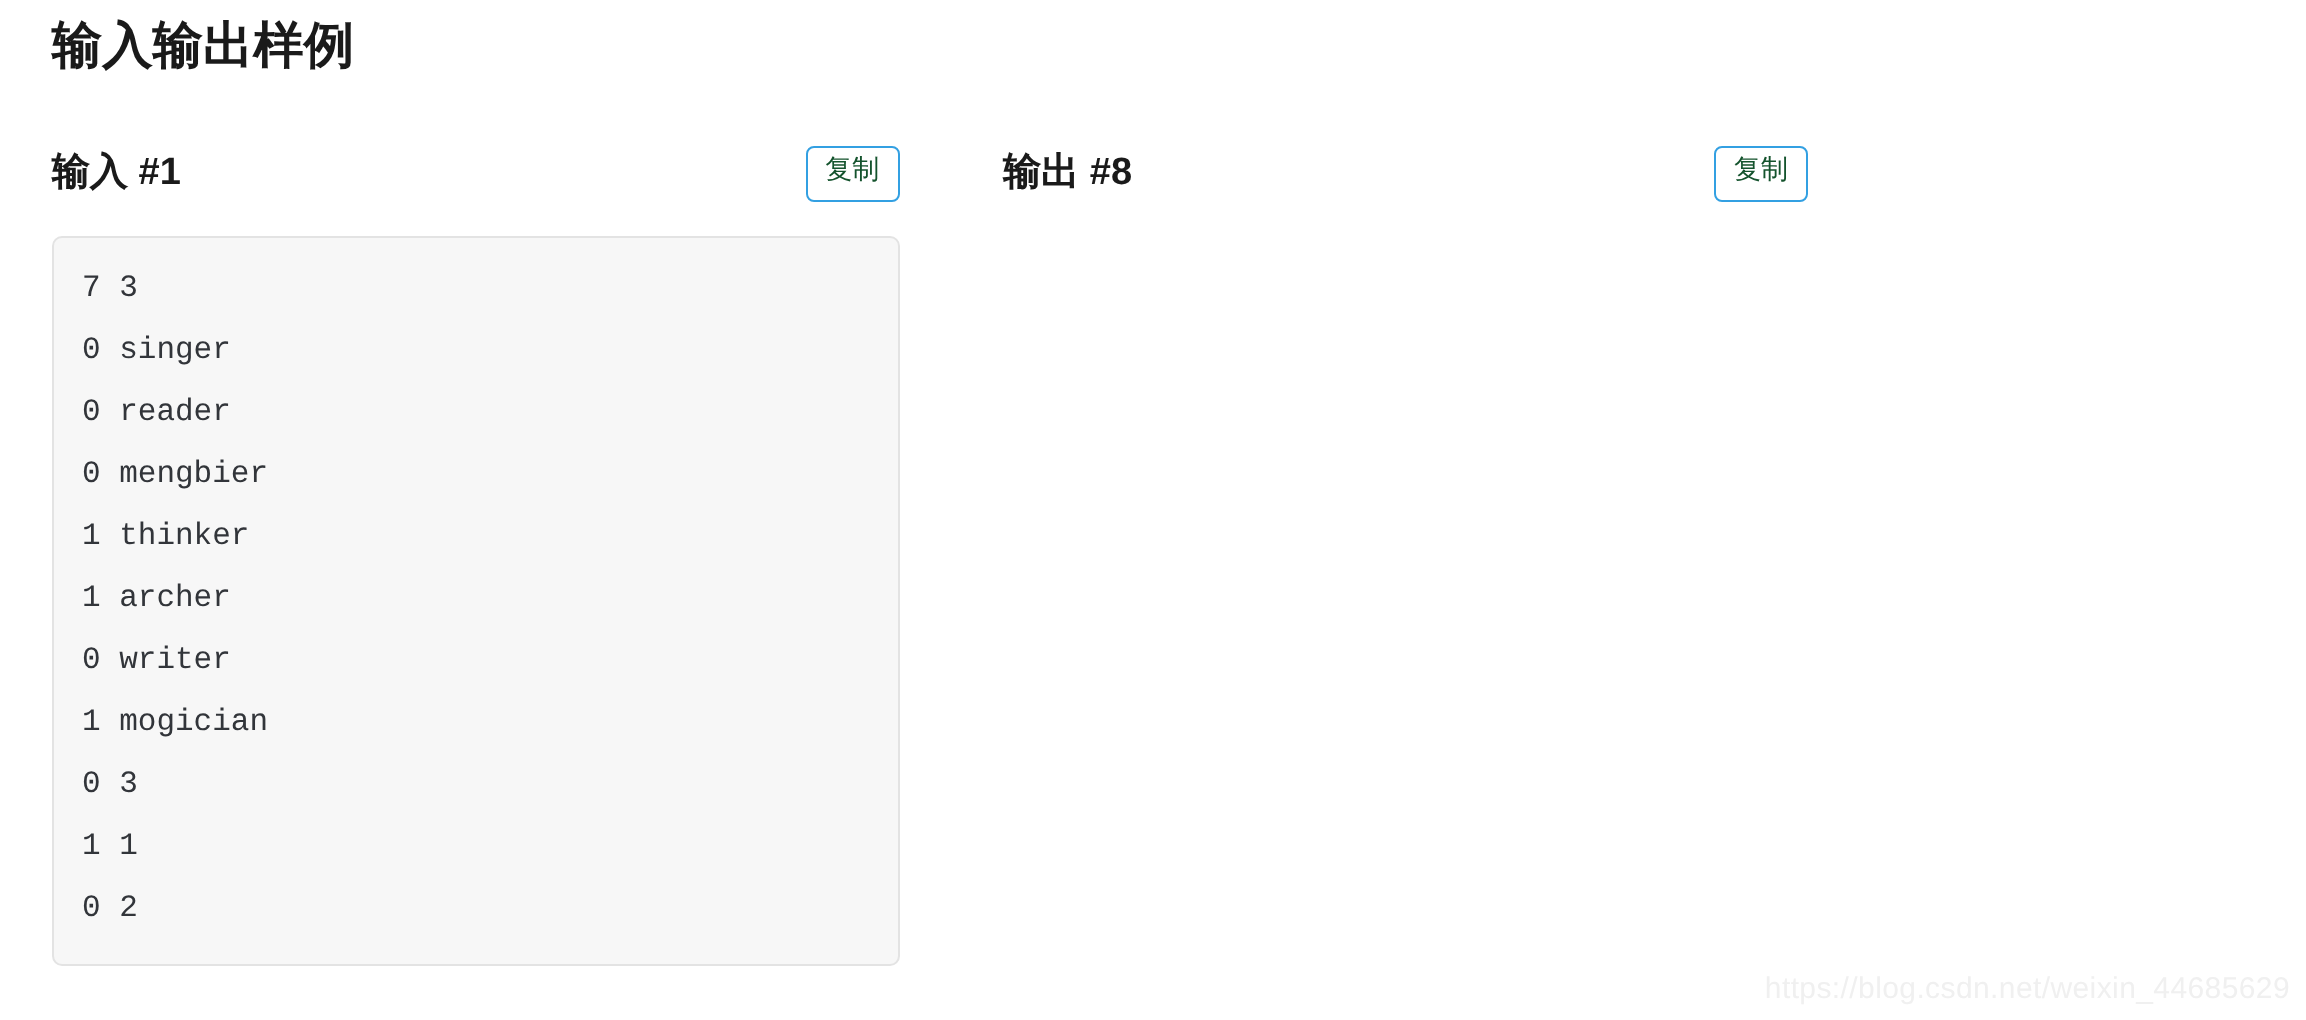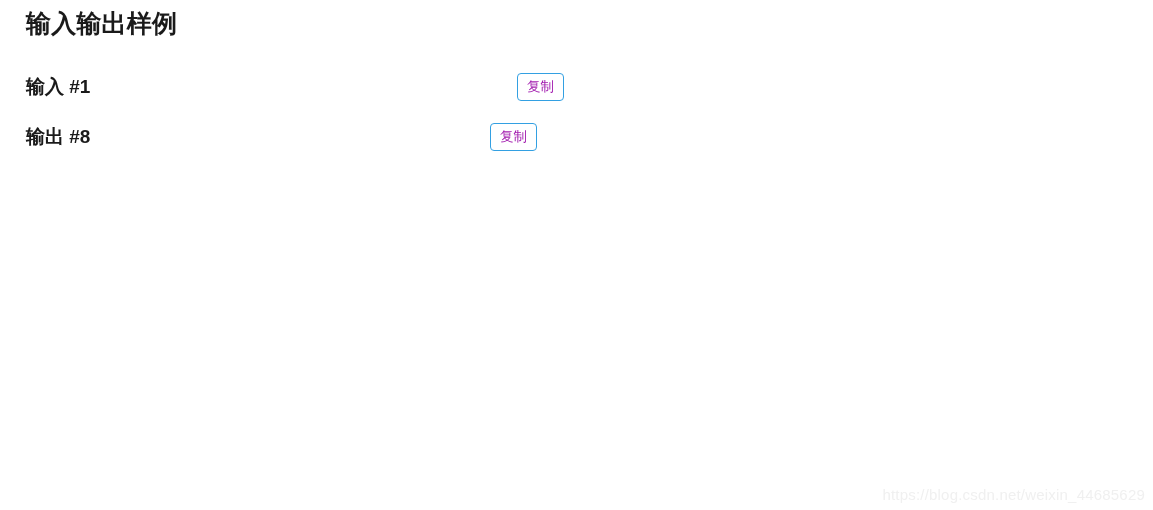--- a/index.html
+++ b/index.html
@@ -36,21 +36,21 @@
     line-height: 1.4;
     margin: 0;
   }
 
   .columns {
     position: absolute;
     left: 0;
     top: 68px;
     width: 930px;
     display: flex;
-    flex-direction: column;
+    flex-direction: row;
     align-items: flex-start;
   }
 
   .col {
     padding: 0 26px;
   }
   .col-input  { width: 590px; }
   .col-output { width: 563px; }
 
   .col-head {
@@ -65,24 +65,24 @@
   .section-title {
     font-size: 19px;
     font-weight: bold;
     color: #1a1a1a;
     line-height: 1.2;
     margin: 0;
     white-space: nowrap;
   }
 
   .copy-btn {
-    font-family: Liberation Serif, serif;
+    font-family: Liberation Mono, monospace;
     font-size: 13.5px;
     line-height: 1;
-    color: #a21caf;
+    color: #14532d;
     background: #ffffff;
     border: 1px solid #33a0e2;
     border-radius: 4px;
     padding: 6px 9px 7px 9px;
     cursor: pointer;
     white-space: nowrap;
   }
 
   .code-box {
     background: #f7f7f7;
@@ -120,20 +120,31 @@
 
   <h1 class="page-title">输入输出样例</h1>
 
   <div class="columns">
 
     <div class="col col-input">
       <div class="col-head">
         <h2 class="section-title">输入 #1</h2>
         <button class="copy-btn">复制</button>
       </div>
+      <pre class="code-box code-box-input">7 3
+0 singer
+0 reader
+0 mengbier
+1 thinker
+1 archer
+0 writer
+1 mogician
+0 3
+1 1
+0 2</pre>
     </div>
 
     <div class="col col-output">
       <div class="col-head">
         <h2 class="section-title">输出 #8</h2>
         <button class="copy-btn">复制</button>
       </div>
     </div>
 
   </div>

